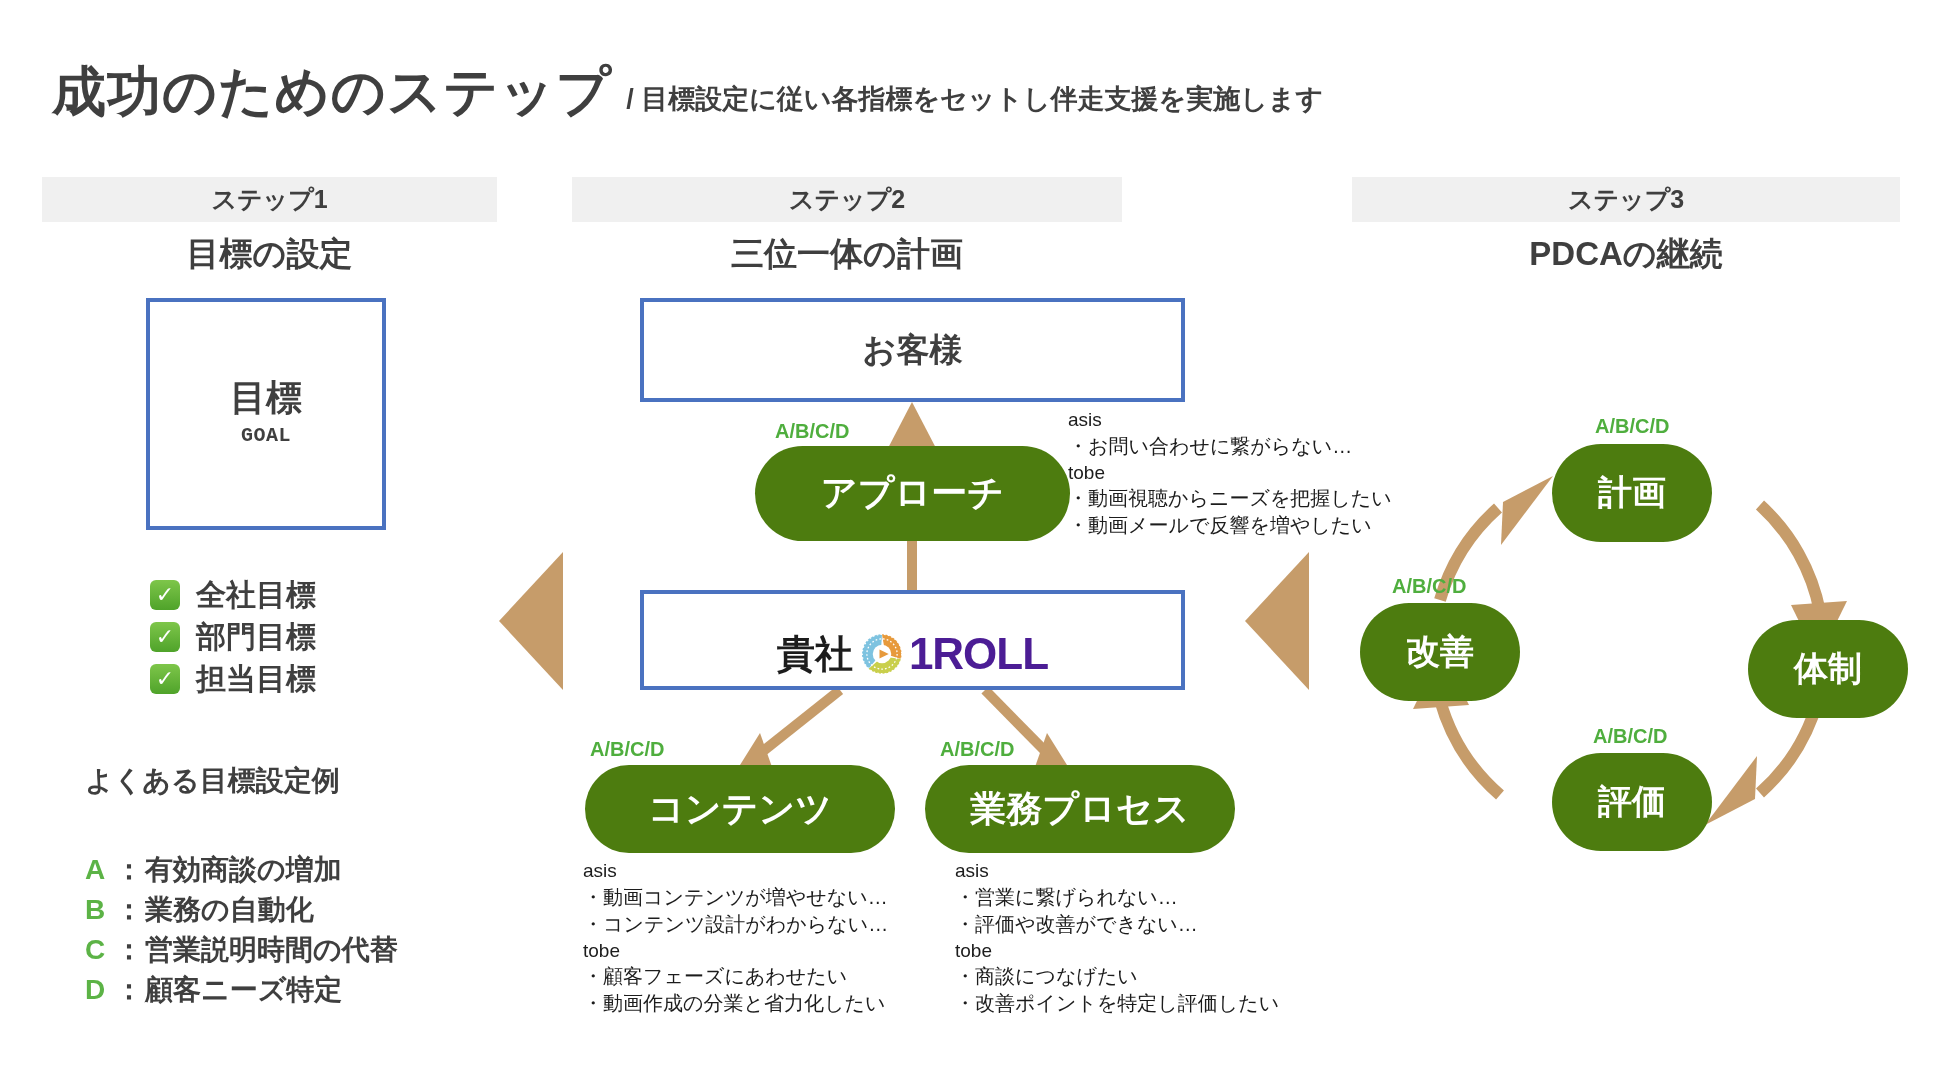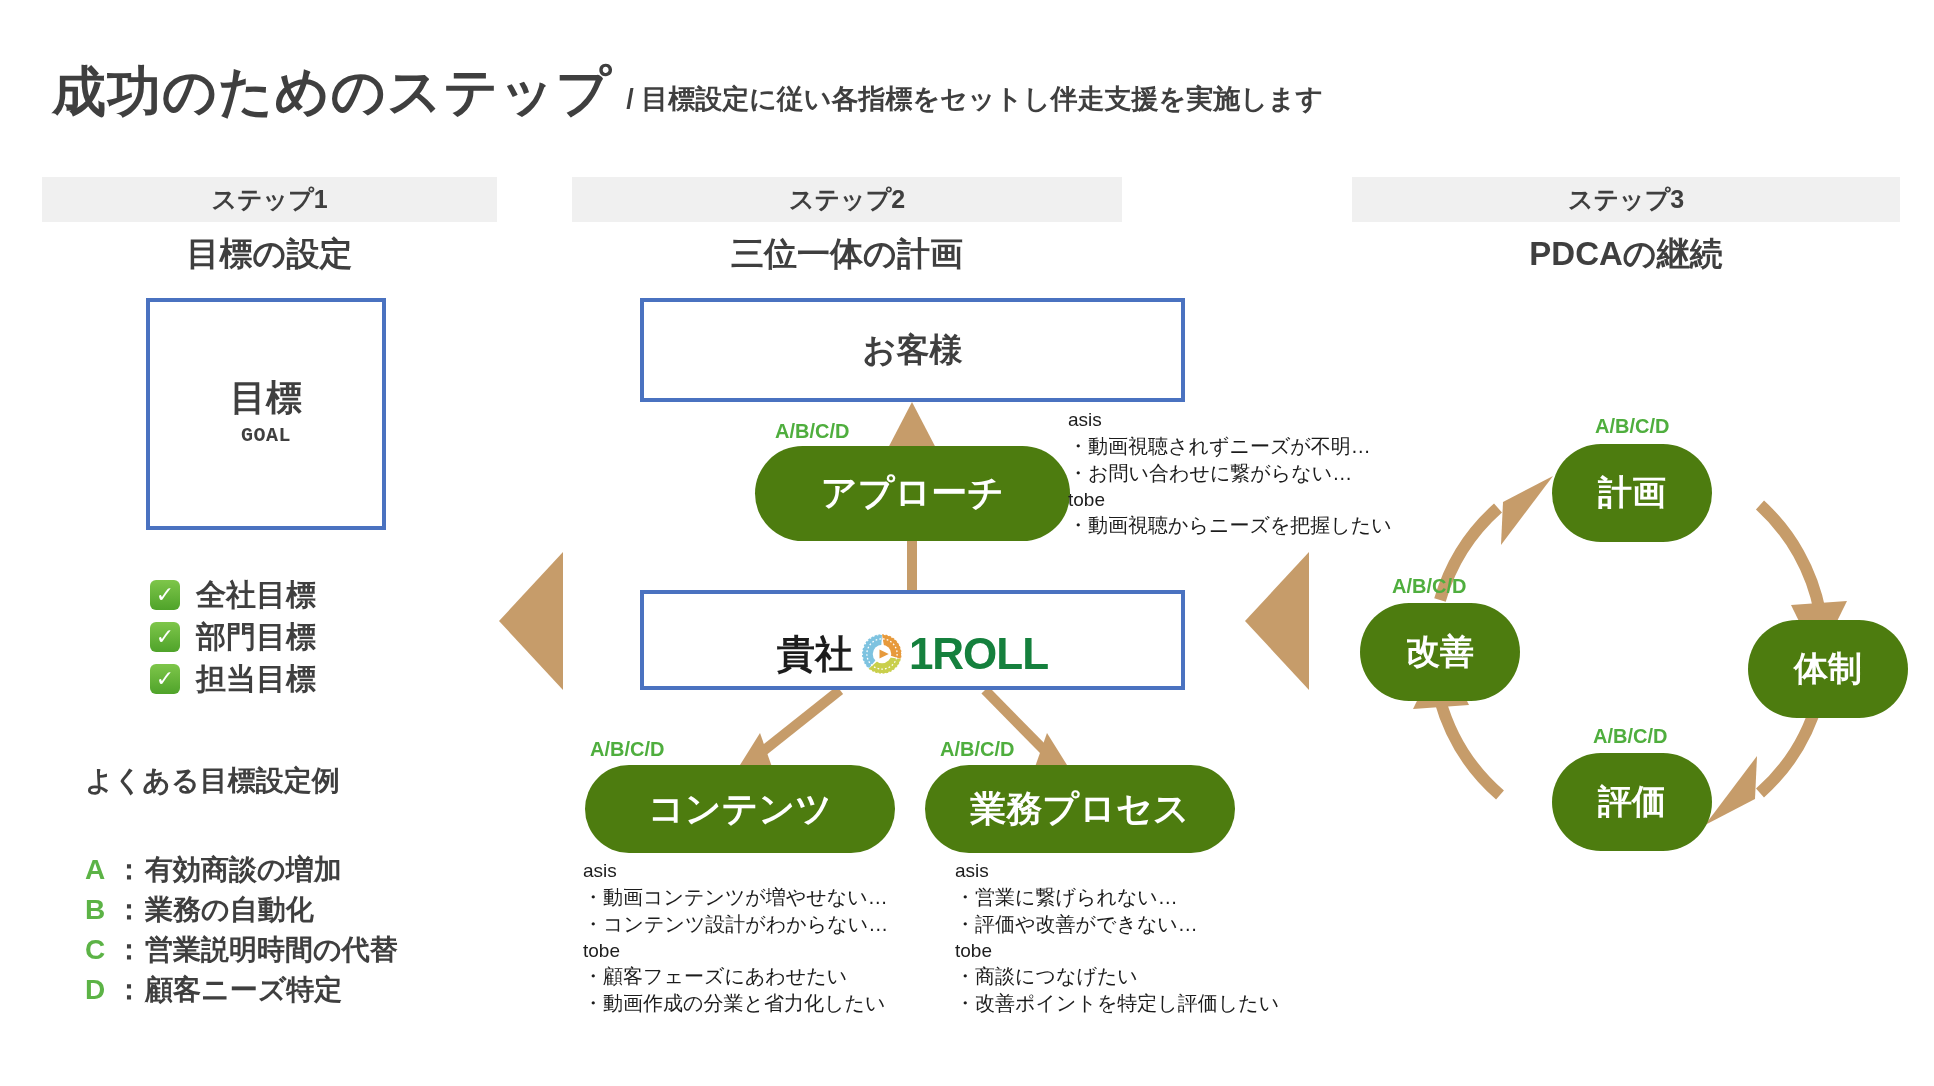--- a/index.html
+++ b/index.html
@@ -53,21 +53,21 @@
   .aslist{font-size:19px;color:#1c1c1c;line-height:1.35;}
   .aslist .hd{font-size:19px;color:#1c1c1c;}
   .aslist .li{font-size:20px;color:#1c1c1c;}
 
   
   svg.overlay{position:absolute;left:0;top:0;width:1934px;height:1086px;pointer-events:none;}
 
   
   #oneroll-wrap{display:flex;align-items:center;justify-content:center;margin-top:28px;}
   #kisha{font-size:38px;font-weight:bold;color:#1c1c1c;}
-  #oneroll-text{font-size:44px;font-weight:bold;color:#15803d;letter-spacing:-1px;margin-left:6px;}
+  #oneroll-text{font-size:44px;font-weight:bold;color:#4c1d95;letter-spacing:-1px;margin-left:6px;}
   #logo-mark{width:42px;height:42px;margin-left:8px;flex:none;}
 </style>
 </head>
 <body>
 
 <div class="abs" id="title-row">
   <div id="title-main">成功のためのステップ</div>
   <div id="title-sub">
     <span>/</span>
     <span>目標設定に従い各指標をセットし伴走支援を実施します</span>
@@ -167,24 +167,24 @@
   <div class="blue-box-text">お客様</div>
 </div>
 
 <div class="abs tag" style="left:775px;top:420px;">A/B/C/D</div>
 <div class="abs pill" style="left:755px;top:446px;width:315px;height:95px;font-size:36px;">
   <span>アプローチ</span>
 </div>
 
 <div class="abs aslist" style="left:1068px;top:407px;width:360px;">
   <div class="hd">asis</div>
-  <div class="li">・動画視聴されずニーズが不明…</div>
   <div class="li">・お問い合わせに繋がらない…</div>
   <div class="hd">tobe</div>
   <div class="li">・動画視聴からニーズを把握したい</div>
+  <div class="li">・動画メールで反響を増やしたい</div>
 </div>
 
 <div class="abs blue-box" style="left:640px;top:590px;width:545px;height:100px;">
   <div id="oneroll-wrap">
     <span id="kisha">貴社</span>
     <svg id="logo-mark" viewBox="0 0 100 100">
       <circle cx="50" cy="50" r="47" fill="#ffffff"></circle>
       <path d="M50 3 A47 47 0 0 1 95 62 L58 50 Z" fill="#e79a3c"></path>
       <path d="M95 62 A47 47 0 0 1 18 85 L52 56 Z" fill="#c9cf4c"></path>
       <path d="M18 85 A47 47 0 0 1 50 3 L47 50 Z" fill="#7ec3e0"></path>

